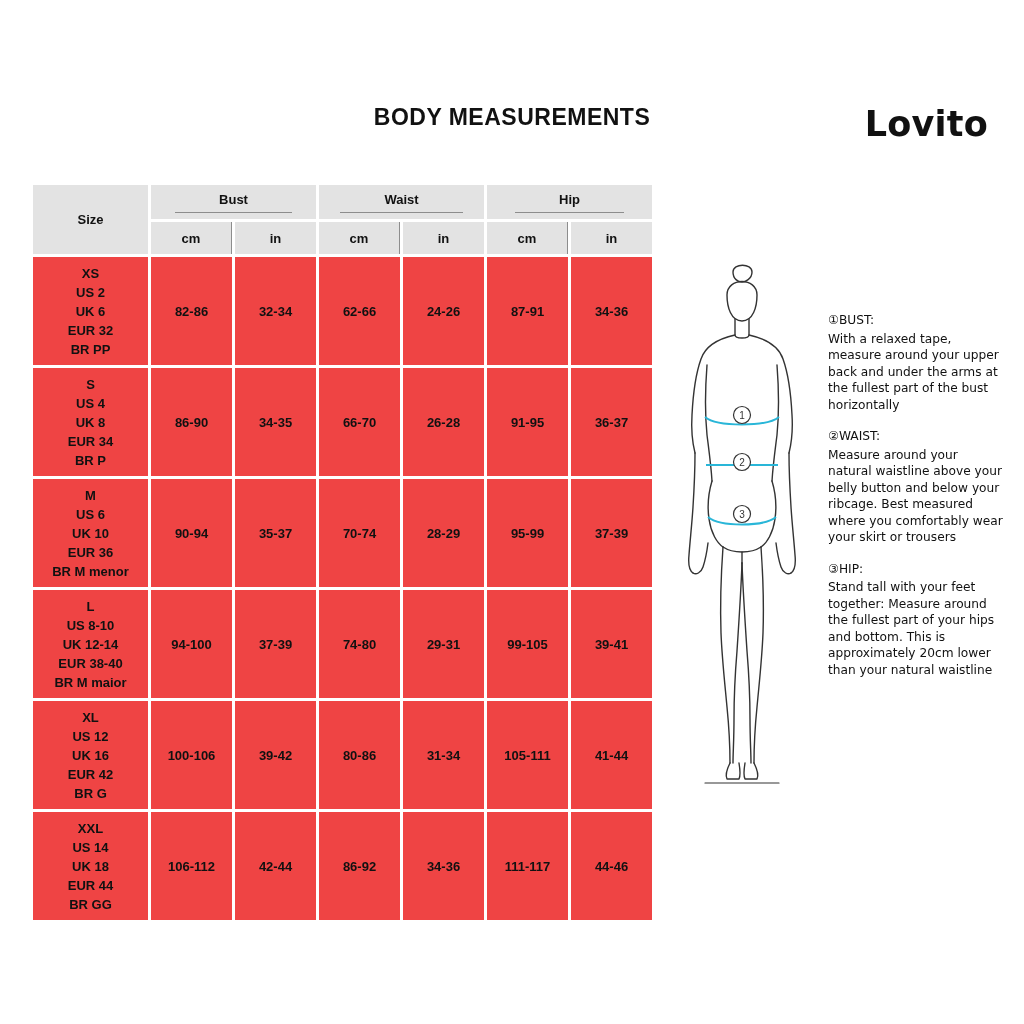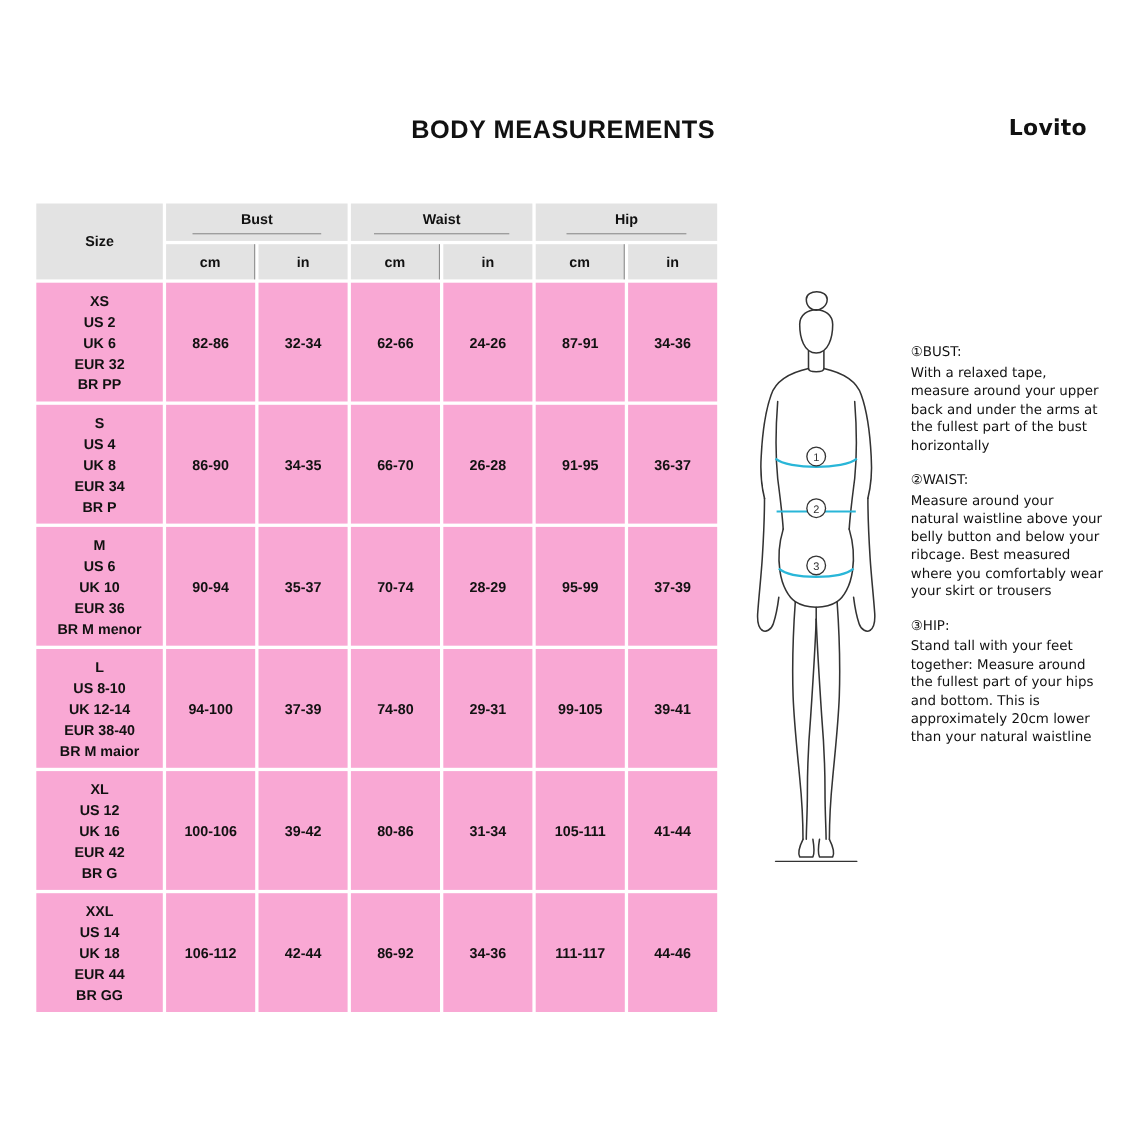--- a/index.html
+++ b/index.html
@@ -28,42 +28,42 @@
     text-align: center;
     font-size: 23px;
     font-weight: bold;
     letter-spacing: 0.5px;
     color: #111;
   }
   .brand {
     position: absolute;
     right: 36px;
     top: 104px;
-    font-size: 20px;
+    font-size: 35px;
     font-weight: bold;
     letter-spacing: 0.2px;
     color: #111;
     font-family: "DejaVu Sans", sans-serif;
   }
 
   
   .table-wrap {
     position: absolute;
     left: 30px;
     top: 182px;
     width: 625px;
   }
   table.size-table {
     border-collapse: separate;
     border-spacing: 3px;
     width: 625px;
     table-layout: fixed;
   }
   table.size-table td, table.size-table th {
-    background: #f9a8d4;
+    background: #ef4444;
     text-align: center;
     vertical-align: middle;
     font-size: 13px;
     font-weight: bold;
     color: #111;
     padding: 0;
   }
   .hdr-size {
     width: 115px;
     height: 69px;

